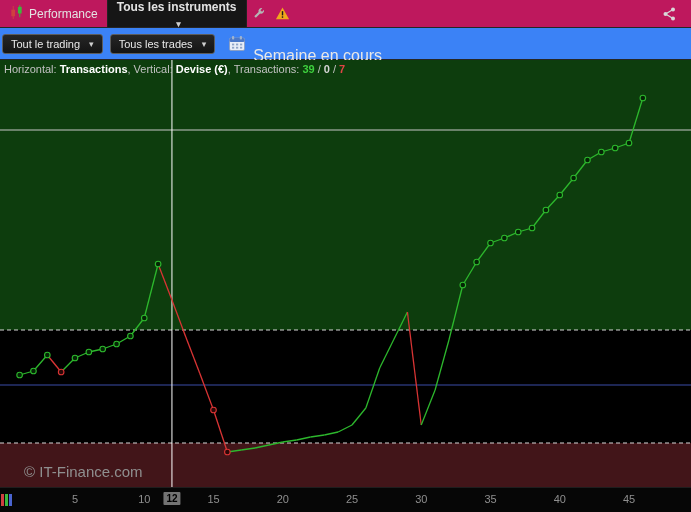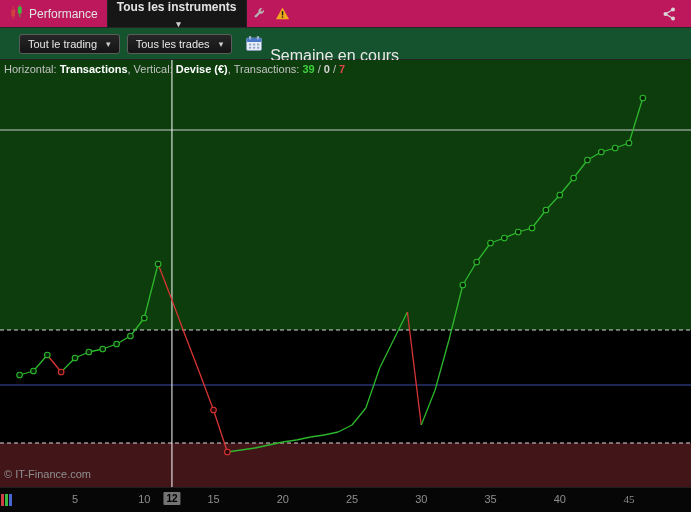--- a/index.html
+++ b/index.html
@@ -9,35 +9,35 @@
   .topbar{height:28px;box-sizing:border-box;background:#be185d;border-bottom:1px solid #262626;display:flex;align-items:flex-end;color:#e3e3e3;font-size:12px;}
   .topbar .tab{display:flex;align-items:center;gap:5px;padding:0 9px;height:100%;}
   .topbar .tab-perf{border-right:1px solid #222;}
   .topbar .tab-instr{font-weight:bold;background:#161616;border-right:1px solid #222;cursor:pointer;flex-direction:column;}
   .caret{font-size:9px;color:#cfcfcf;margin-left:4px;}
   .icon-btn{display:flex;align-items:center;justify-content:center;width:24px;height:100%;cursor:pointer;}
   .topbar .spacer{flex:1;}
   .share{margin-right:10px;}
 
   
-  .filterbar{height:32px;box-sizing:border-box;background:#14532d;border-bottom:1px solid #262626;display:flex;align-items:center;gap:7px;padding:0 19px;font-size:11px;color:#e3e3e3;}
+  .filterbar{height:32px;box-sizing:border-box;background:#3b82f6;border-bottom:1px solid #262626;display:flex;align-items:center;gap:7px;padding:0 2px;font-size:11px;color:#e3e3e3;}
   .dd-btn{display:inline-flex;align-items:center;gap:5px;background:linear-gradient(#262626,#141414);border:1px solid #5c5c5c;border-radius:3px;color:#e8e8e8;font-size:11px;padding:3px 8px;cursor:pointer;font-family:inherit;}
   .cal-btn{background:none;border:none;padding:0;margin-left:6px;cursor:pointer;display:flex;align-items:center;}
   .period-label{color:#e8e8e8;font-size:16px;margin-top:25px;}
 
   
   #chart-wrap{position:relative;width:691px;height:427px;background:#000;}
   #chart-svg{position:absolute;left:0;top:0;}
   .chart-header{position:absolute;top:3px;left:4px;font-size:11px;color:#c2c2c2;z-index:3;text-align:center;}
   .chart-header span{white-space:pre;}
   .hdr-strong{color:#ffffff;font-weight:bold;}
   .hdr-win{color:#3ecf3e;font-weight:bold;}
   .hdr-neutral{color:#d6d6d6;font-weight:bold;}
   .hdr-loss{color:#e04545;font-weight:bold;}
-  .copyright{position:absolute;left:4px;bottom:7px;font-size:11px;color:#8f8f8f;z-index:3;}
+  .copyright{position:absolute;left:24px;bottom:7px;font-size:15px;color:#8f8f8f;z-index:3;}
 
   
   #x-axis{position:relative;width:691px;height:25px;background:#060606;border-top:1px solid #1e1e1e;box-sizing:border-box;}
   .tick{position:absolute;top:5px;transform:translateX(-50%);font-size:11px;color:#8f8f8f;}
   .crosshair-label{position:absolute;top:4px;transform:translateX(-50%);background:#737373;color:#000;font-size:10px;font-weight:bold;padding:1px 3px;border-radius:1px;z-index:2;}
   .corner-logo{position:absolute;left:1px;top:6px;display:flex;gap:1px;}
   .corner-logo i{display:block;width:3px;height:12px;}
 </style>
 </head>
 <body>
@@ -218,15 +218,15 @@
       <i style="background:#4a64d0"></i>
   </span>
 <span class="tick" style="left: 75px;">5</span>
     <span class="tick" style="left: 144.25px;">10</span>
     <span class="tick" style="left: 213.5px;">15</span>
     <span class="tick" style="left: 282.75px;">20</span>
     <span class="tick" style="left: 352px;">25</span>
     <span class="tick" style="left: 421.25px;">30</span>
     <span class="tick" style="left: 490.5px;">35</span>
     <span class="tick" style="left: 559.75px;">40</span>
-    <span class="tick" style="left: 629px; font-family: Liberation Serif, serif;">45</span>
+    <span class="tick" style="left: 629px;">45</span>
     <span class="crosshair-label" style="left: 171.95px;">12</span>
   </div>
 
 </body></html>

